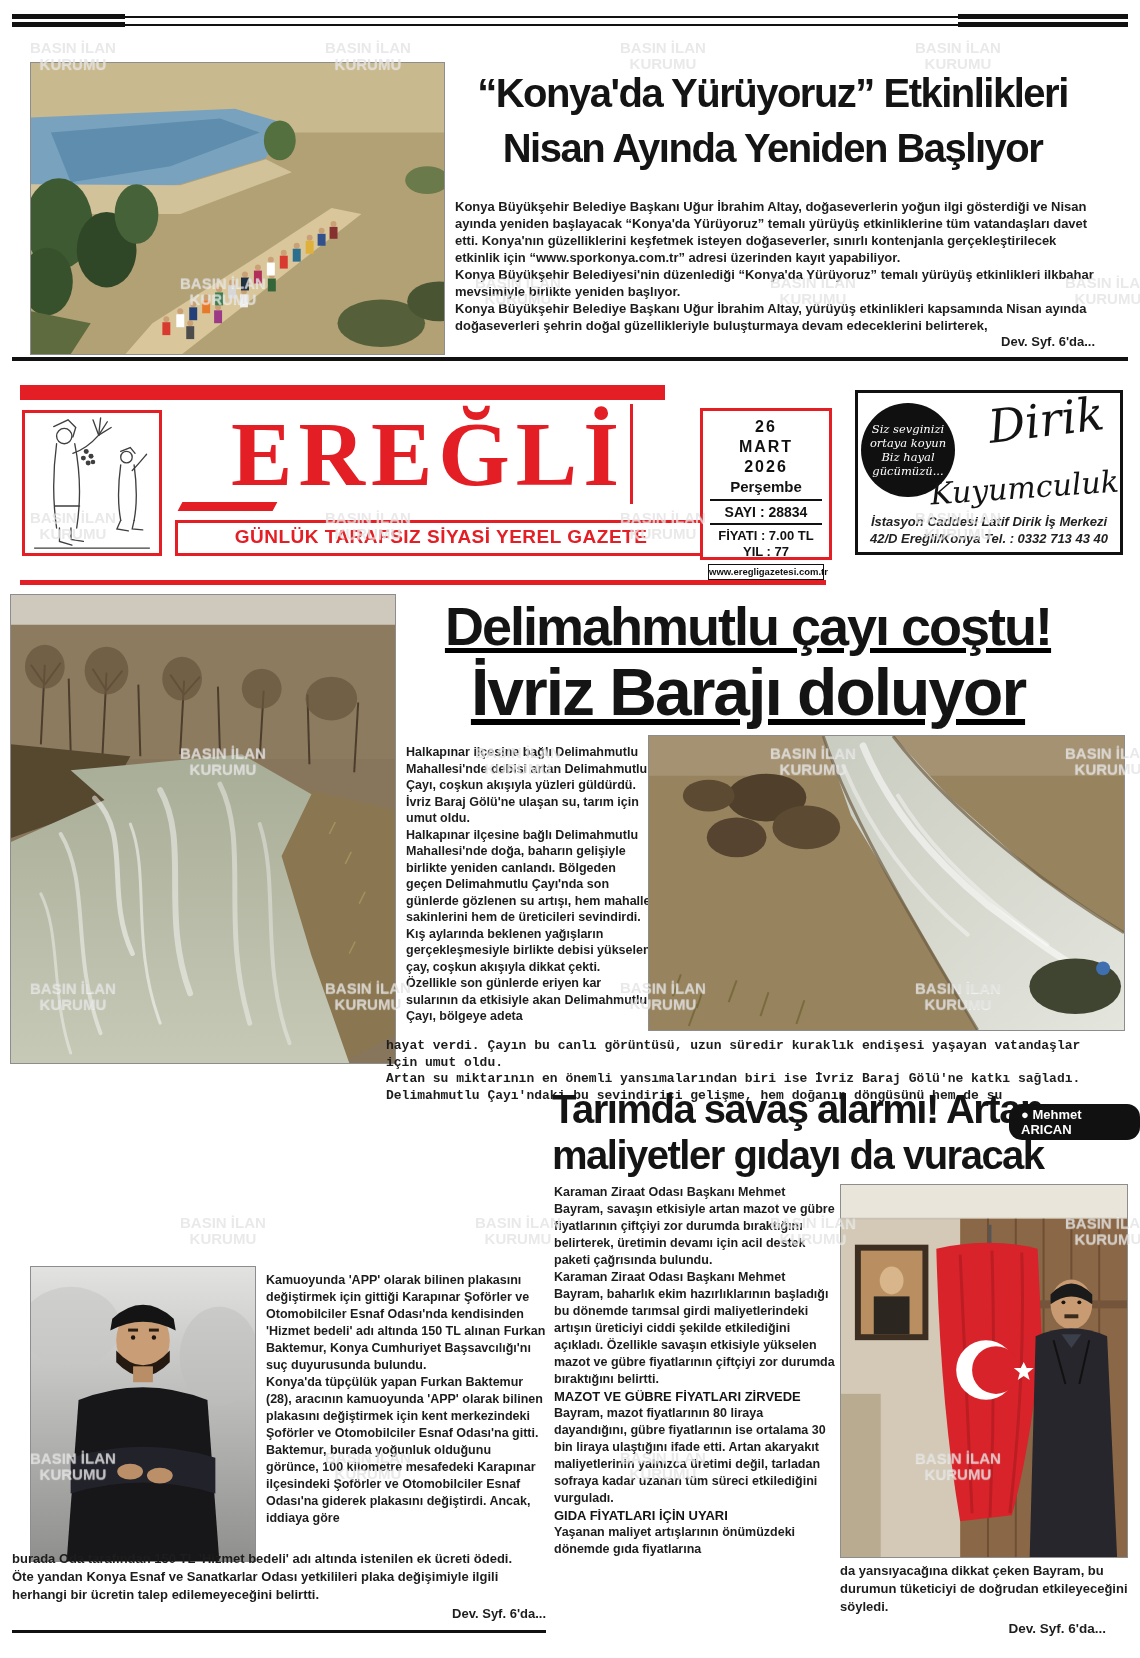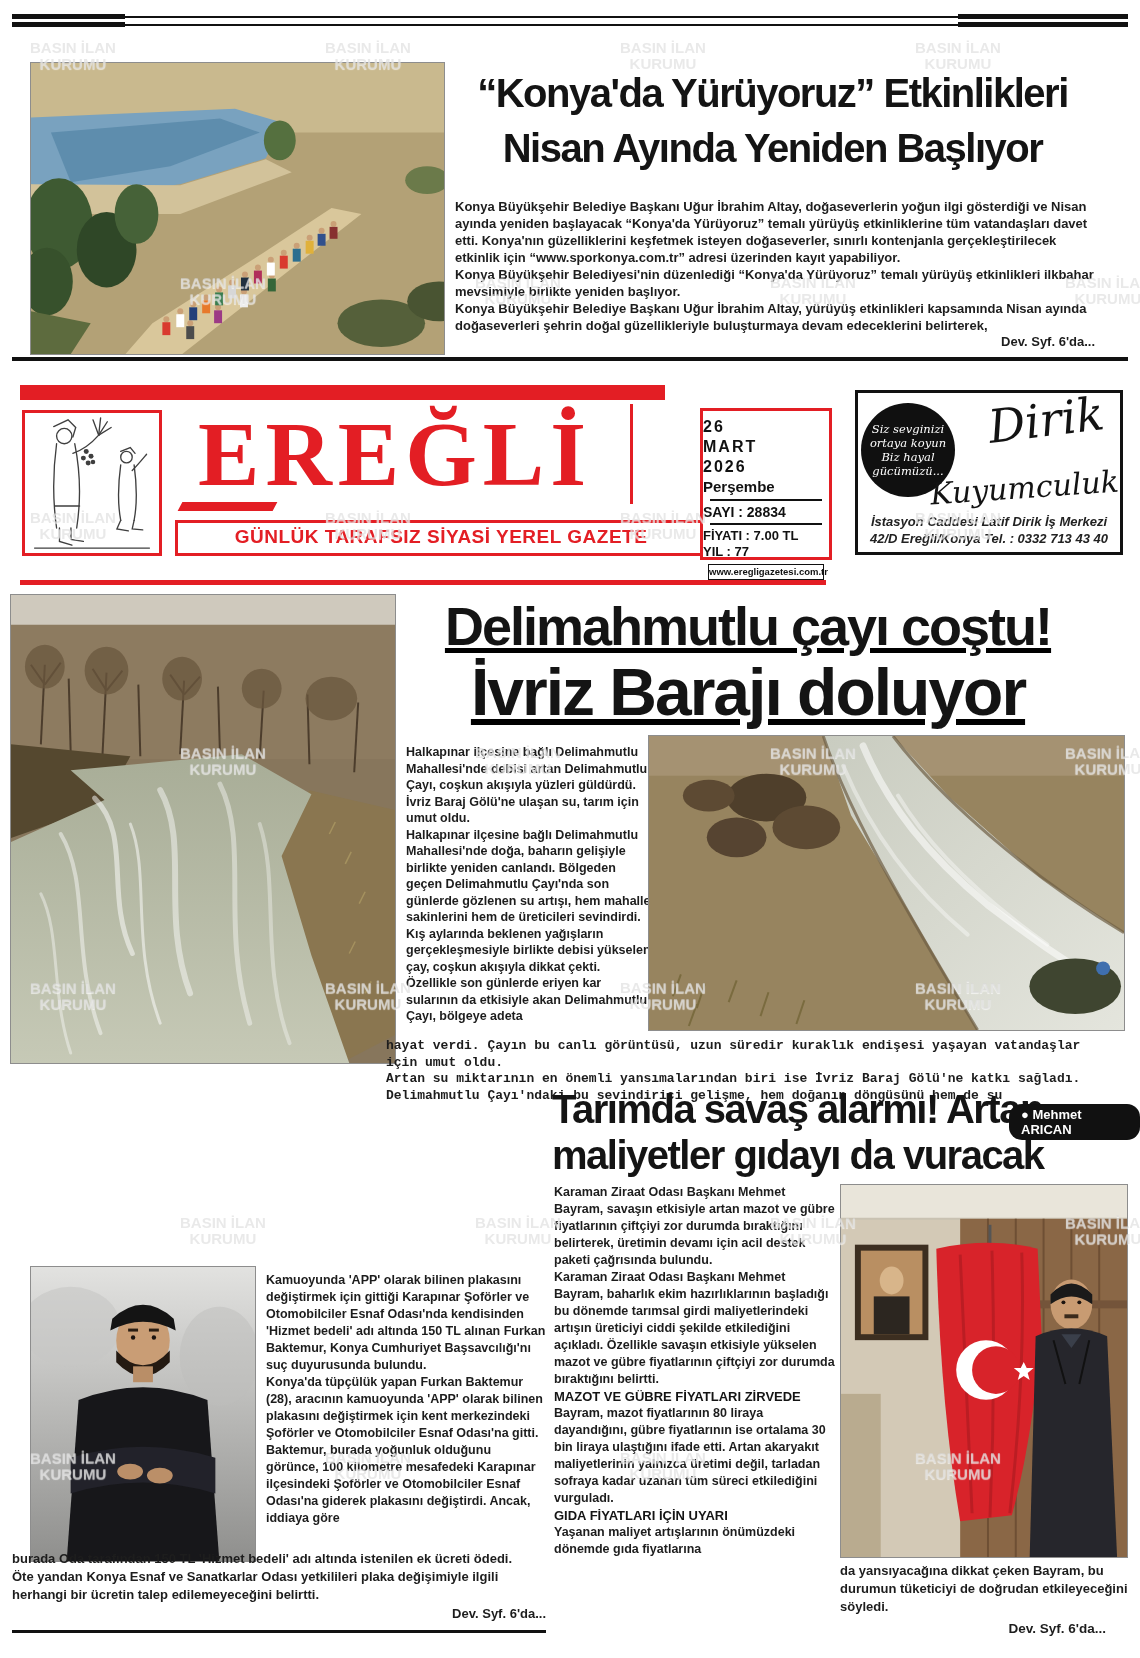--- a/index.html
+++ b/index.html
@@ -26,29 +26,29 @@
   .cont {
     font-weight:bold; color:#1d1d1d; font-size:13px; line-height:17px;
   }
   .photo { position:absolute; border:1px solid #8d8d8d; overflow:hidden; background:#bbb; }
   .photo svg { display:block; width:100%; height:100%; }
 
   
   #mast-title {
     font-family:"Liberation Serif", serif; font-weight:bold;
     color:#e31e24; font-size:92px; line-height:100px; letter-spacing:6px;
-    text-align:center;
+    text-align:right;
   }
   #mast-tagline-box {
     border:3px solid #e31e24; color:#e31e24; font-weight:bold;
     font-size:19px; line-height:28px; text-align:center; letter-spacing:.5px;
     background:#fff;
   }
   #datebox {
-    border:3px solid #e31e24; background:#fff; text-align:left;
+    border:3px solid #e31e24; background:#fff; text-align:center;
     color:#111; font-weight:bold; padding-top:6px;
   }
   #datebox .d-big { font-size:16px; line-height:20px; letter-spacing:2px; }
   #datebox .d-mid { font-size:15px; line-height:19px; }
   #datebox .d-hr { height:2px; background:#111; margin:3px 7px; }
   #datebox .d-small { font-size:13px; line-height:16px; }
   #datebox .d-web {
     border:1px solid #111; font-size:9.5px; line-height:12px;
     margin:4px 5px 0 5px; padding:1px 0; font-weight:bold;
   }

